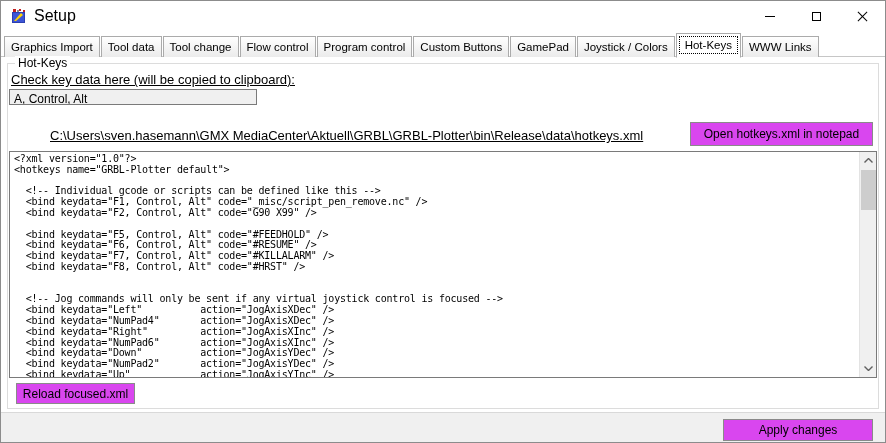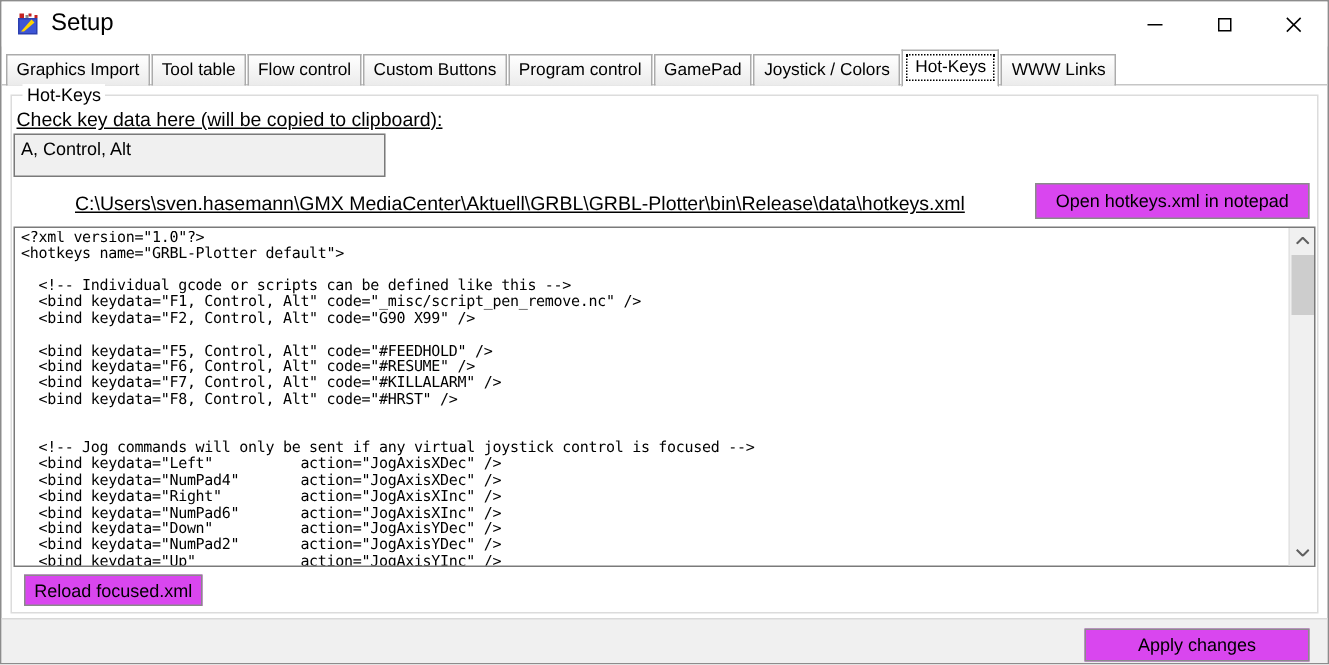--- a/index.html
+++ b/index.html
@@ -54,21 +54,21 @@
     position:absolute; left:7px; top:-8px; padding:0 3px; background:#ffffff;
     font-size:12px; color:#000;
   }
 
   .lbl { position:absolute; font-size:13px; color:#000; white-space:nowrap;text-decoration:underline; }
   .lbl-check   { left:10px; top:71px; }
   .lbl-content { left:10px; top:114px; }
   .lbl-path    { left:26px; top:127px;margin-left:23px; }
 
   .check-field {
-    position:absolute; left:8px; top:88px; width:248px; height:29px;
+    position:absolute; left:8px; top:88px; width:248px; height:16px;
     background:#f0f0f0; border:1px solid #7a7a7a;
     font-size:12px; line-height:18px; padding-left:4px; color:#000; white-space:nowrap; overflow:hidden;
   }
 
   .btn {
     position:absolute; background:#d946ef; border:1px solid #8a8a8a;
     font-size:12px; color:#000; text-align:center;
     display:flex; align-items:center; justify-content:center; white-space:nowrap;
   }
   .btn-notepad { left:689px; top:121px; width:183px; height:24px; }
@@ -126,24 +126,25 @@
       <div class="win-btn">
           <div class="glyph-close"></div>
         </div>
     </div>
   </div>
 
   <div class="tabstrip">
     <div class="tabstrip-line"></div>
     <div class="tabs">
       <div class="tab">Graphics Import</div>
-      <div class="tab">Tool table</div>
+      <div class="tab">Tool data</div>
+      <div class="tab">Tool change</div>
       <div class="tab">Flow control</div>
+      <div class="tab">Program control</div>
       <div class="tab">Custom Buttons</div>
-      <div class="tab">Program control</div>
       <div class="tab">GamePad</div>
       <div class="tab">Joystick / Colors</div>
       <div class="tab selected">Hot-Keys</div>
       <div class="tab">WWW Links</div>
     </div>
   </div>
 
   <div class="groupbox">
     <div class="groupbox-legend">Hot-Keys</div>
   </div>

